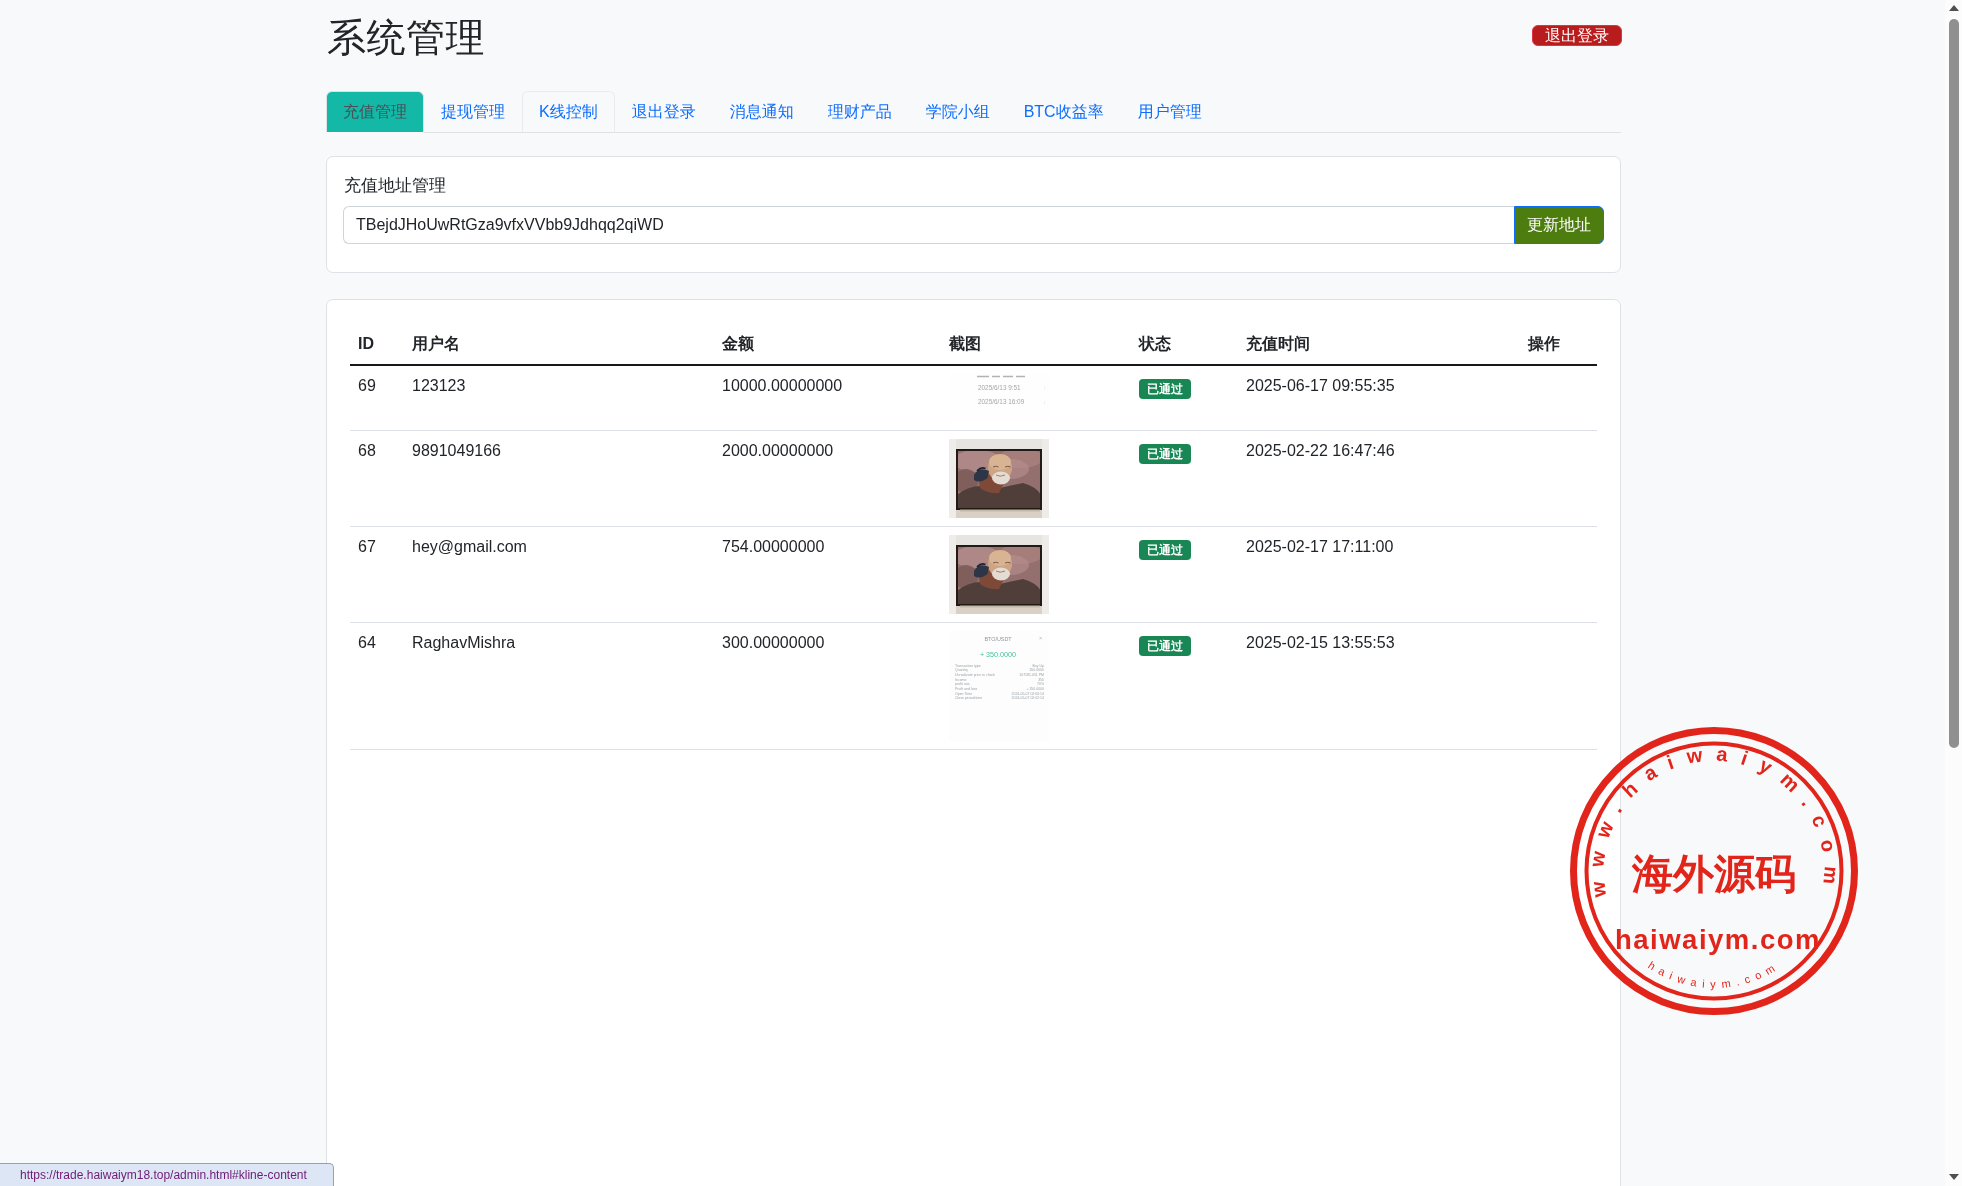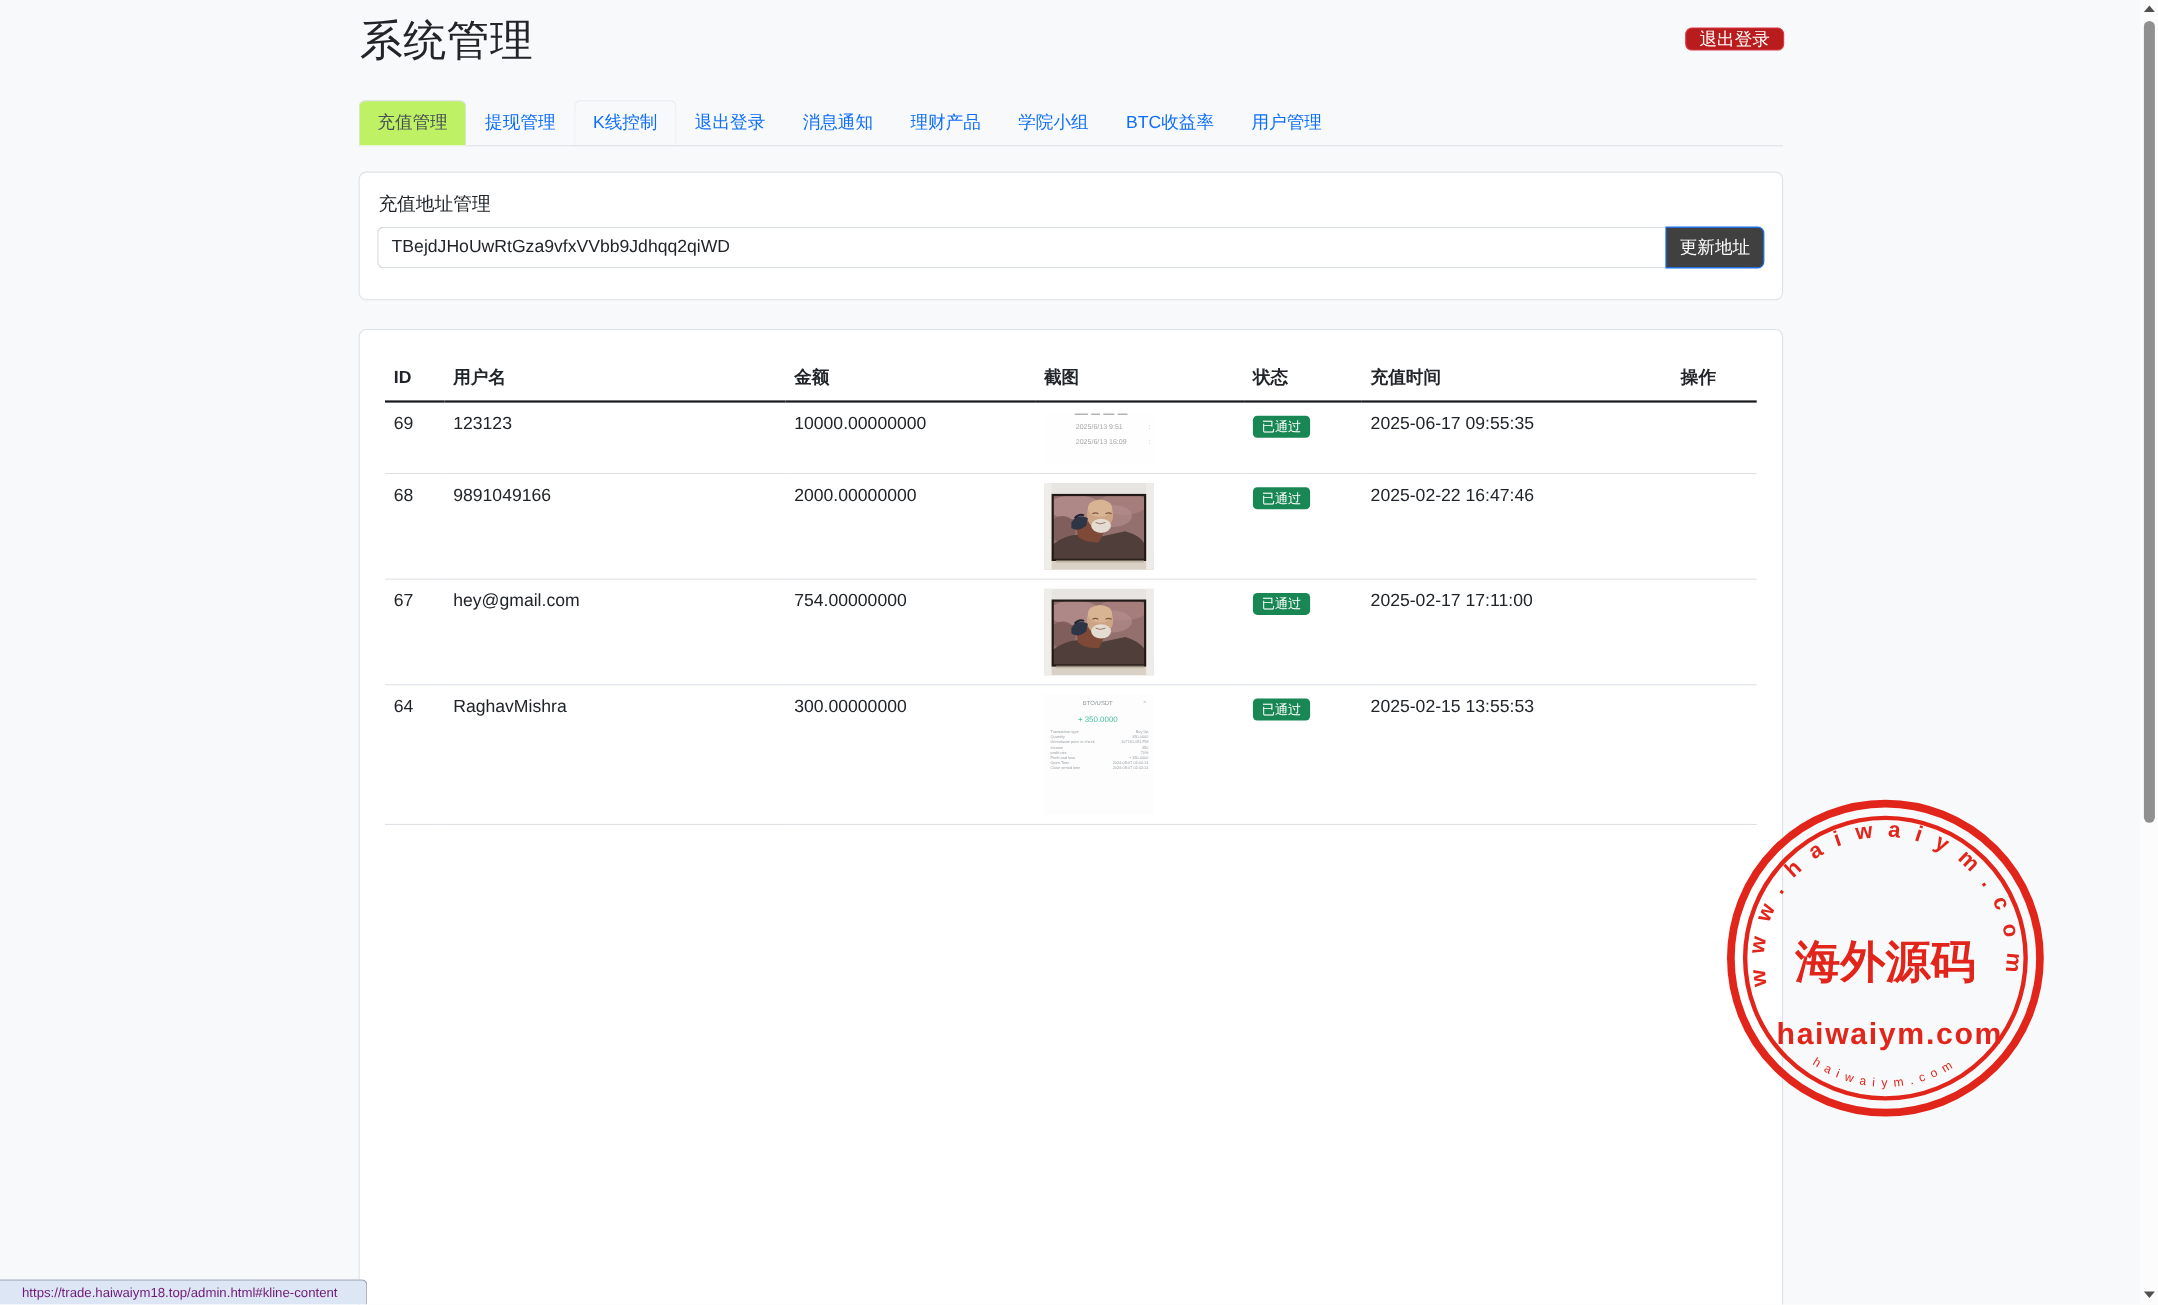--- a/index.html
+++ b/index.html
@@ -3,34 +3,34 @@
 <meta charset="utf-8">
 <title>系统管理</title>
 <style>
 * { margin:0; padding:0; box-sizing:border-box; }
 html,body { width:1962px; height:1186px; overflow:hidden; }
 body { background:#f8f9fa; font-family:"Liberation Sans",sans-serif; font-size:16px; color:#212529; position:relative; }
 .abs { position:absolute; }
 h1.title { left:327px; top:19px; font-size:39px; font-weight:500; line-height:38px; letter-spacing:0.5px; }
 .tabs { left:326px; top:91px; width:1295px; display:flex; border-bottom:1px solid #dee2e6; }
 .tabs a { display:block; padding:8px 16px; border:1px solid transparent; margin-bottom:-1px; font-size:16px; line-height:24px; color:#0d6efd; text-decoration:none; border-radius:6px 6px 0 0; }
-.tabs a.active { background:#bef264; border-color:#dee2e6 #dee2e6 #fff; color:#495057; }
+.tabs a.active { background:#14b8a6; border-color:#dee2e6 #dee2e6 #fff; color:#495057; }
 .tabs a.hov { border-color:#e9ecef #e9ecef #dee2e6; }
 .card { background:#fff; border:1px solid #dee2e6; border-radius:7px; }
 .card1 { left:326px; top:156px; width:1295px; height:117px; padding:16px; }
 .card1 h2 { font-size:17px; font-weight:500; line-height:24px; margin:1px 0 8px 1px; }
 .igroup { display:flex; width:1261px; }
 .igroup input { flex:1; height:38px; border:1px solid #ced4da; border-right:0; border-radius:6px 0 0 6px; padding:0 12px; font-size:16px; font-family:"Liberation Sans",sans-serif; color:#212529; background:#fff; outline:none; }
-.igroup button { width:90px; height:38px; background:#404040; color:#fff; border:1px solid #0d6efd; border-radius:0 6px 6px 0; font-size:16px; font-family:Liberation Sans, sans-serif; }
+.igroup button { width:90px; height:38px; background:#4d7c0f; color:#fff; border:1px solid #0d6efd; border-radius:0 6px 6px 0; font-size:16px; font-family:Liberation Sans, sans-serif; }
 .btn-logout { left:1532px; top:25px; width:90px; height:21px; background:#b91c1c; color:#fff; border:1px solid #dc3545; border-radius:6px; font-size:16px; font-family:"Liberation Sans",sans-serif; }
 .card2 { left:326px; top:299px; width:1295px; height:1040px; padding:24px 23px; }
 table.tbl { border-collapse:collapse; width:1247px; table-layout:fixed; }
 .tbl th { text-align:left; font-weight:bold; padding:8px; line-height:24px; border-bottom:2px solid #16181b; }
 .tbl td { padding:8px; line-height:24px; vertical-align:top; border-bottom:1px solid #dee2e6; }
-.badge { display:inline-block; background:#198754; color:#fff; font-size:12px; font-weight:normal; line-height:12px; padding:4px 8px; border-radius:4px; vertical-align:-2px; }
+.badge { display:inline-block; background:#198754; color:#fff; font-size:12px; font-weight:bold; line-height:12px; padding:4px 8px; border-radius:4px; vertical-align:-2px; }
 .badge.red { background:#dc3545; }
 .shot { display:block; }
 </style>
 </head>
 <body>
 <svg width="0" height="0" style="position:absolute">
 <defs>
 <clipPath id="pclip">
         <rect x="8" y="11" width="84" height="59"></rect>
       </clipPath>

